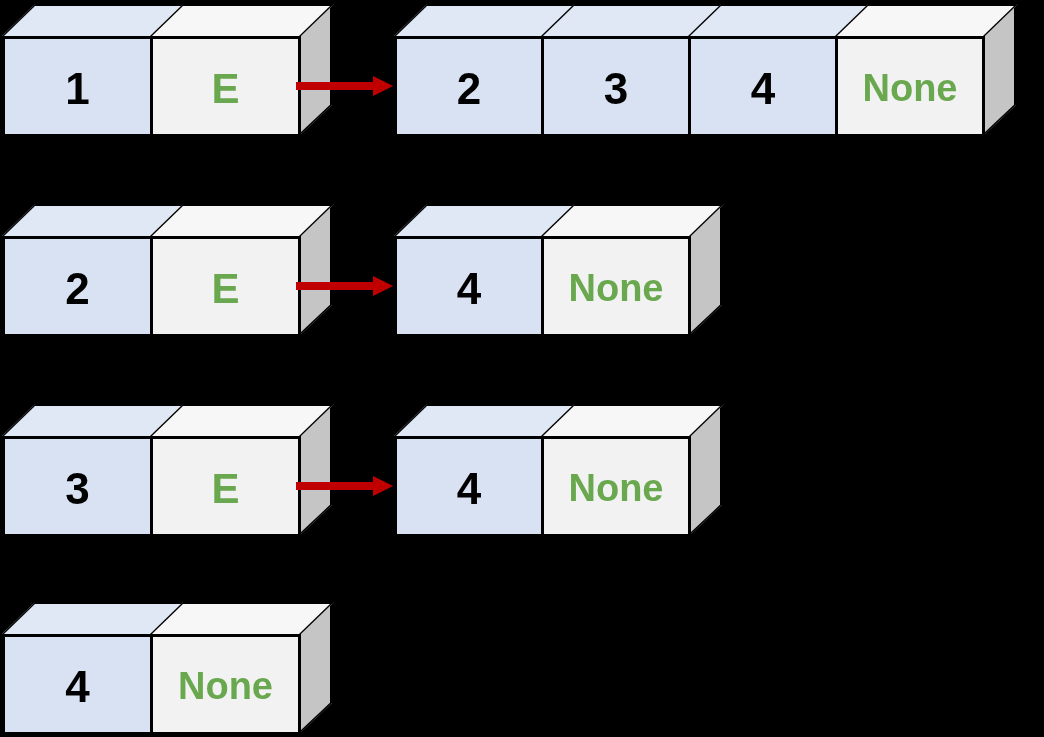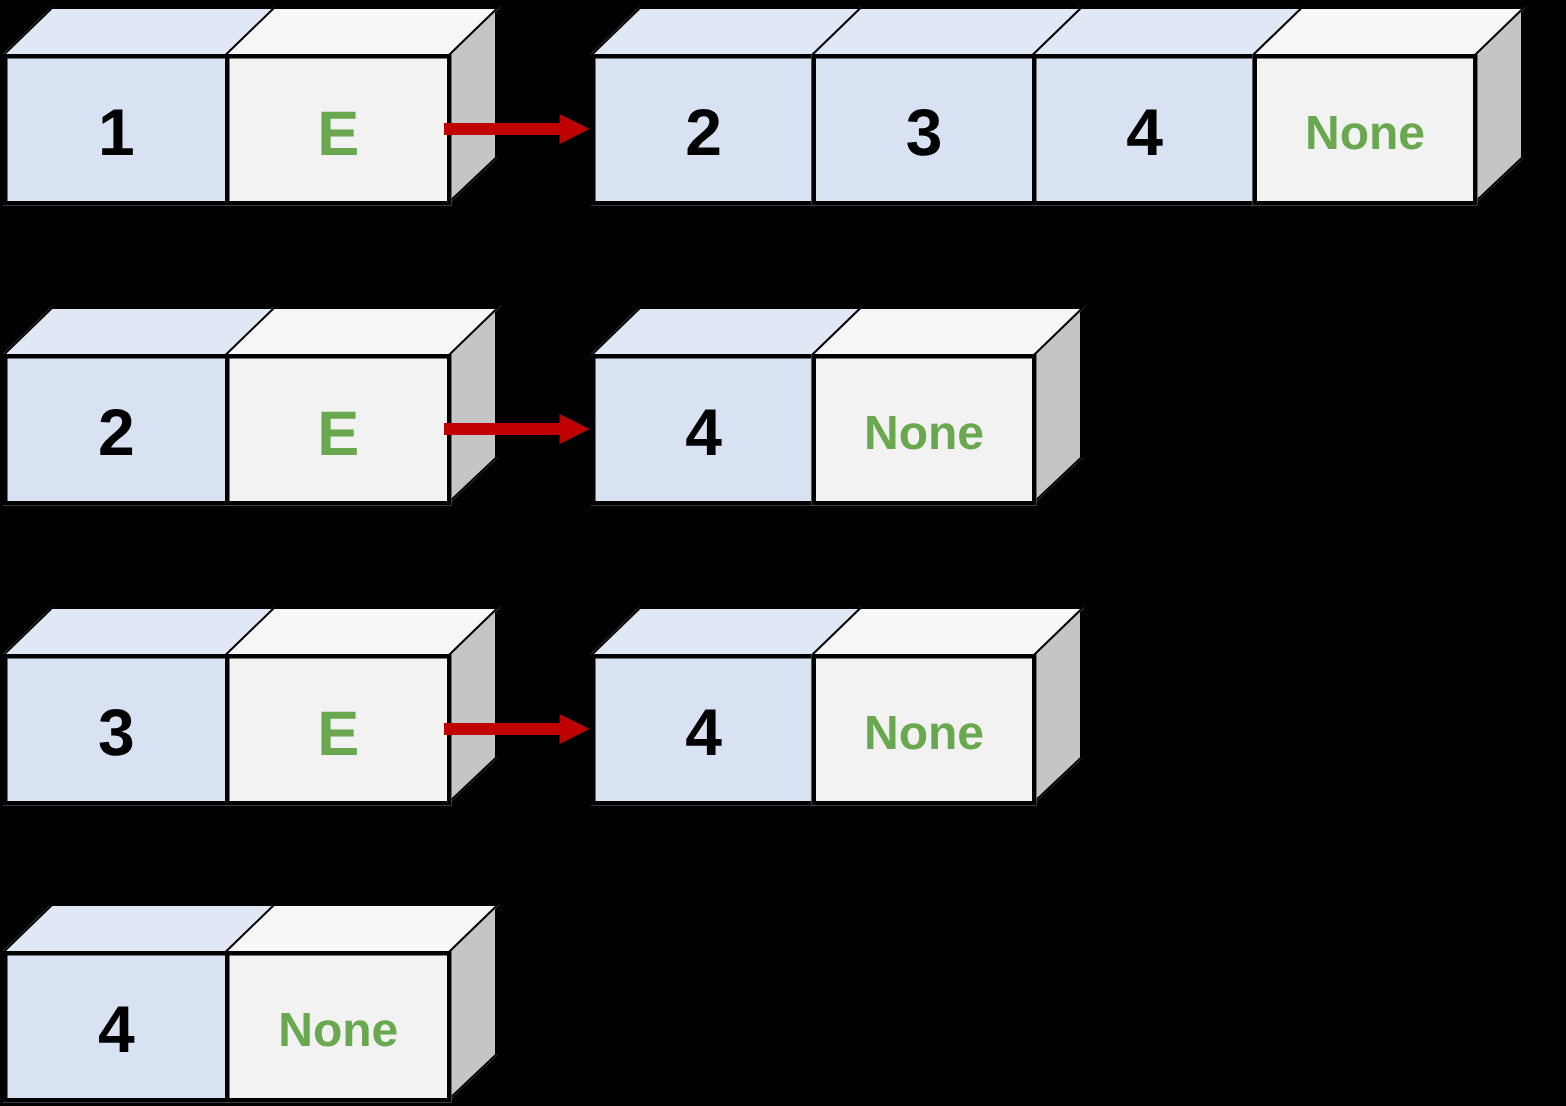--- a/index.html
+++ b/index.html
@@ -27,21 +27,21 @@
   
   .side{
     position:absolute;top:32px;width:34px;height:101px;box-sizing:border-box;
     background:var(--side_gray);border:2.5px solid var(--outline);
     transform:skewY(-43.3deg);transform-origin:0 0;
   }
   
   .lbl{font-weight:700;color:var(--black_text);font-size:44px;padding-top:4px;}
   .lbl.green{color:var(--green_text);}
   .lbl.ptr{font-size:42px;}
-  .lbl.none{font-size:32px;}
+  .lbl.none{font-size:38px;}
   
   .arrow{position:absolute;width:97px;height:20px;}
   .arrow .bar{position:absolute;left:0;top:6px;width:79px;height:8px;background:var(--arrow_red);}
   .arrow .tip{
     position:absolute;left:77px;top:0;width:0;height:0;
     border-top:10px solid transparent;border-bottom:10px solid transparent;
     border-left:20px solid var(--arrow_red);
   }
 </style>
 </head>

